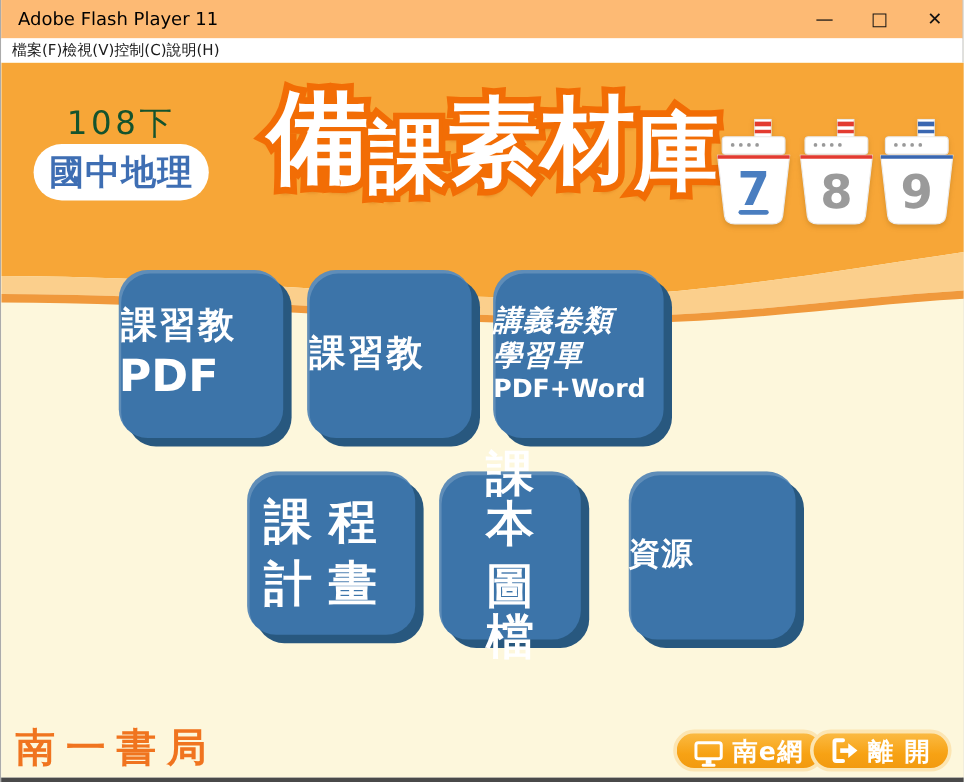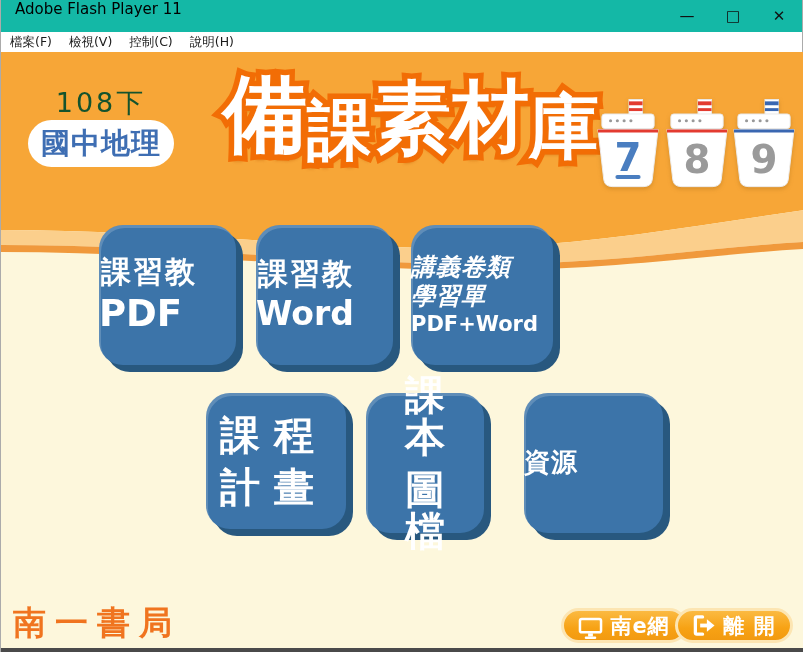--- a/index.html
+++ b/index.html
@@ -1,25 +1,25 @@
 <!DOCTYPE html>
 <html><head>
 <meta charset="utf-8">
 <style>
   * { margin:0; padding:0; box-sizing:border-box; }
   html,body { width:803px; height:652px; }
   body { font-family:"DejaVu Sans", sans-serif; overflow:hidden; background:#fff; }
   .window { position:relative; width:803px; height:652px; border-left:1px solid #ababab; border-right:1px solid #ababab; background:#fff; }
 
   
-  .titlebar { height:32px; background:#14b8a6; display:flex; padding-left:14px; }
+  .titlebar { height:32px; background:#fdba74; display:flex; align-items:center; padding-left:14px; }
   .titlebar .title { font-size:15px; color:#000; }
   .wincontrols { margin-left:auto; display:flex; align-items:center; height:100%; }
   .wincontrols span { width:46px; text-align:center; font-size:15px; color:#111; cursor:default; line-height:32px; }
-  .menubar { height:20px; background:#fff; display:flex; align-items:center; padding-left:9px; gap:17px; }
+  .menubar { height:20px; background:#fff; display:flex; align-items:center; padding-left:9px; }
   .menubar span { font-size:12.5px; color:#1a1a1a; }
 
   
   .stage { position:relative; width:803px; height:596px; background:#FDF7DC; overflow:hidden; }
   .stage svg.wave { position:absolute; left:0; top:0; z-index:0; display:block; }
 
   
   .edition { position:absolute; left:30px; top:33px; width:140px; text-align:center; z-index:2;
              color:#14532d; font-size:27px; font-weight:normal; letter-spacing:3px; }
   .subject-pill { position:absolute; left:27px; top:68px; width:146px; height:47px; z-index:2;
@@ -154,21 +154,20 @@
       <path d="M1,32.5 H63" stroke="#3A67B1" stroke-width="3"></path>
       <text x="32" y="76" text-anchor="middle" font-size="40" font-weight="bold" fill="#9A9A9A" font-family="DejaVu Sans, sans-serif">9</text>
     </svg>
 
     <div class="tile t1">
       <div class="l zh30">課習教</div>
       <div class="l en37">PDF</div>
     </div>
     <div class="tile t2">
       <div class="l zh30">課習教</div>
-      <div class="l en33">Word</div>
     </div>
     <div class="tile t3">
       <div class="l zh24">講義卷類</div>
       <div class="l zh24">學習單</div>
       <div class="l en21">PDF+Word</div>
     </div>
 
     <div class="tile t4">
       <div class="l zh40sp">課程</div>
       <div class="l zh40sp">計畫</div>

